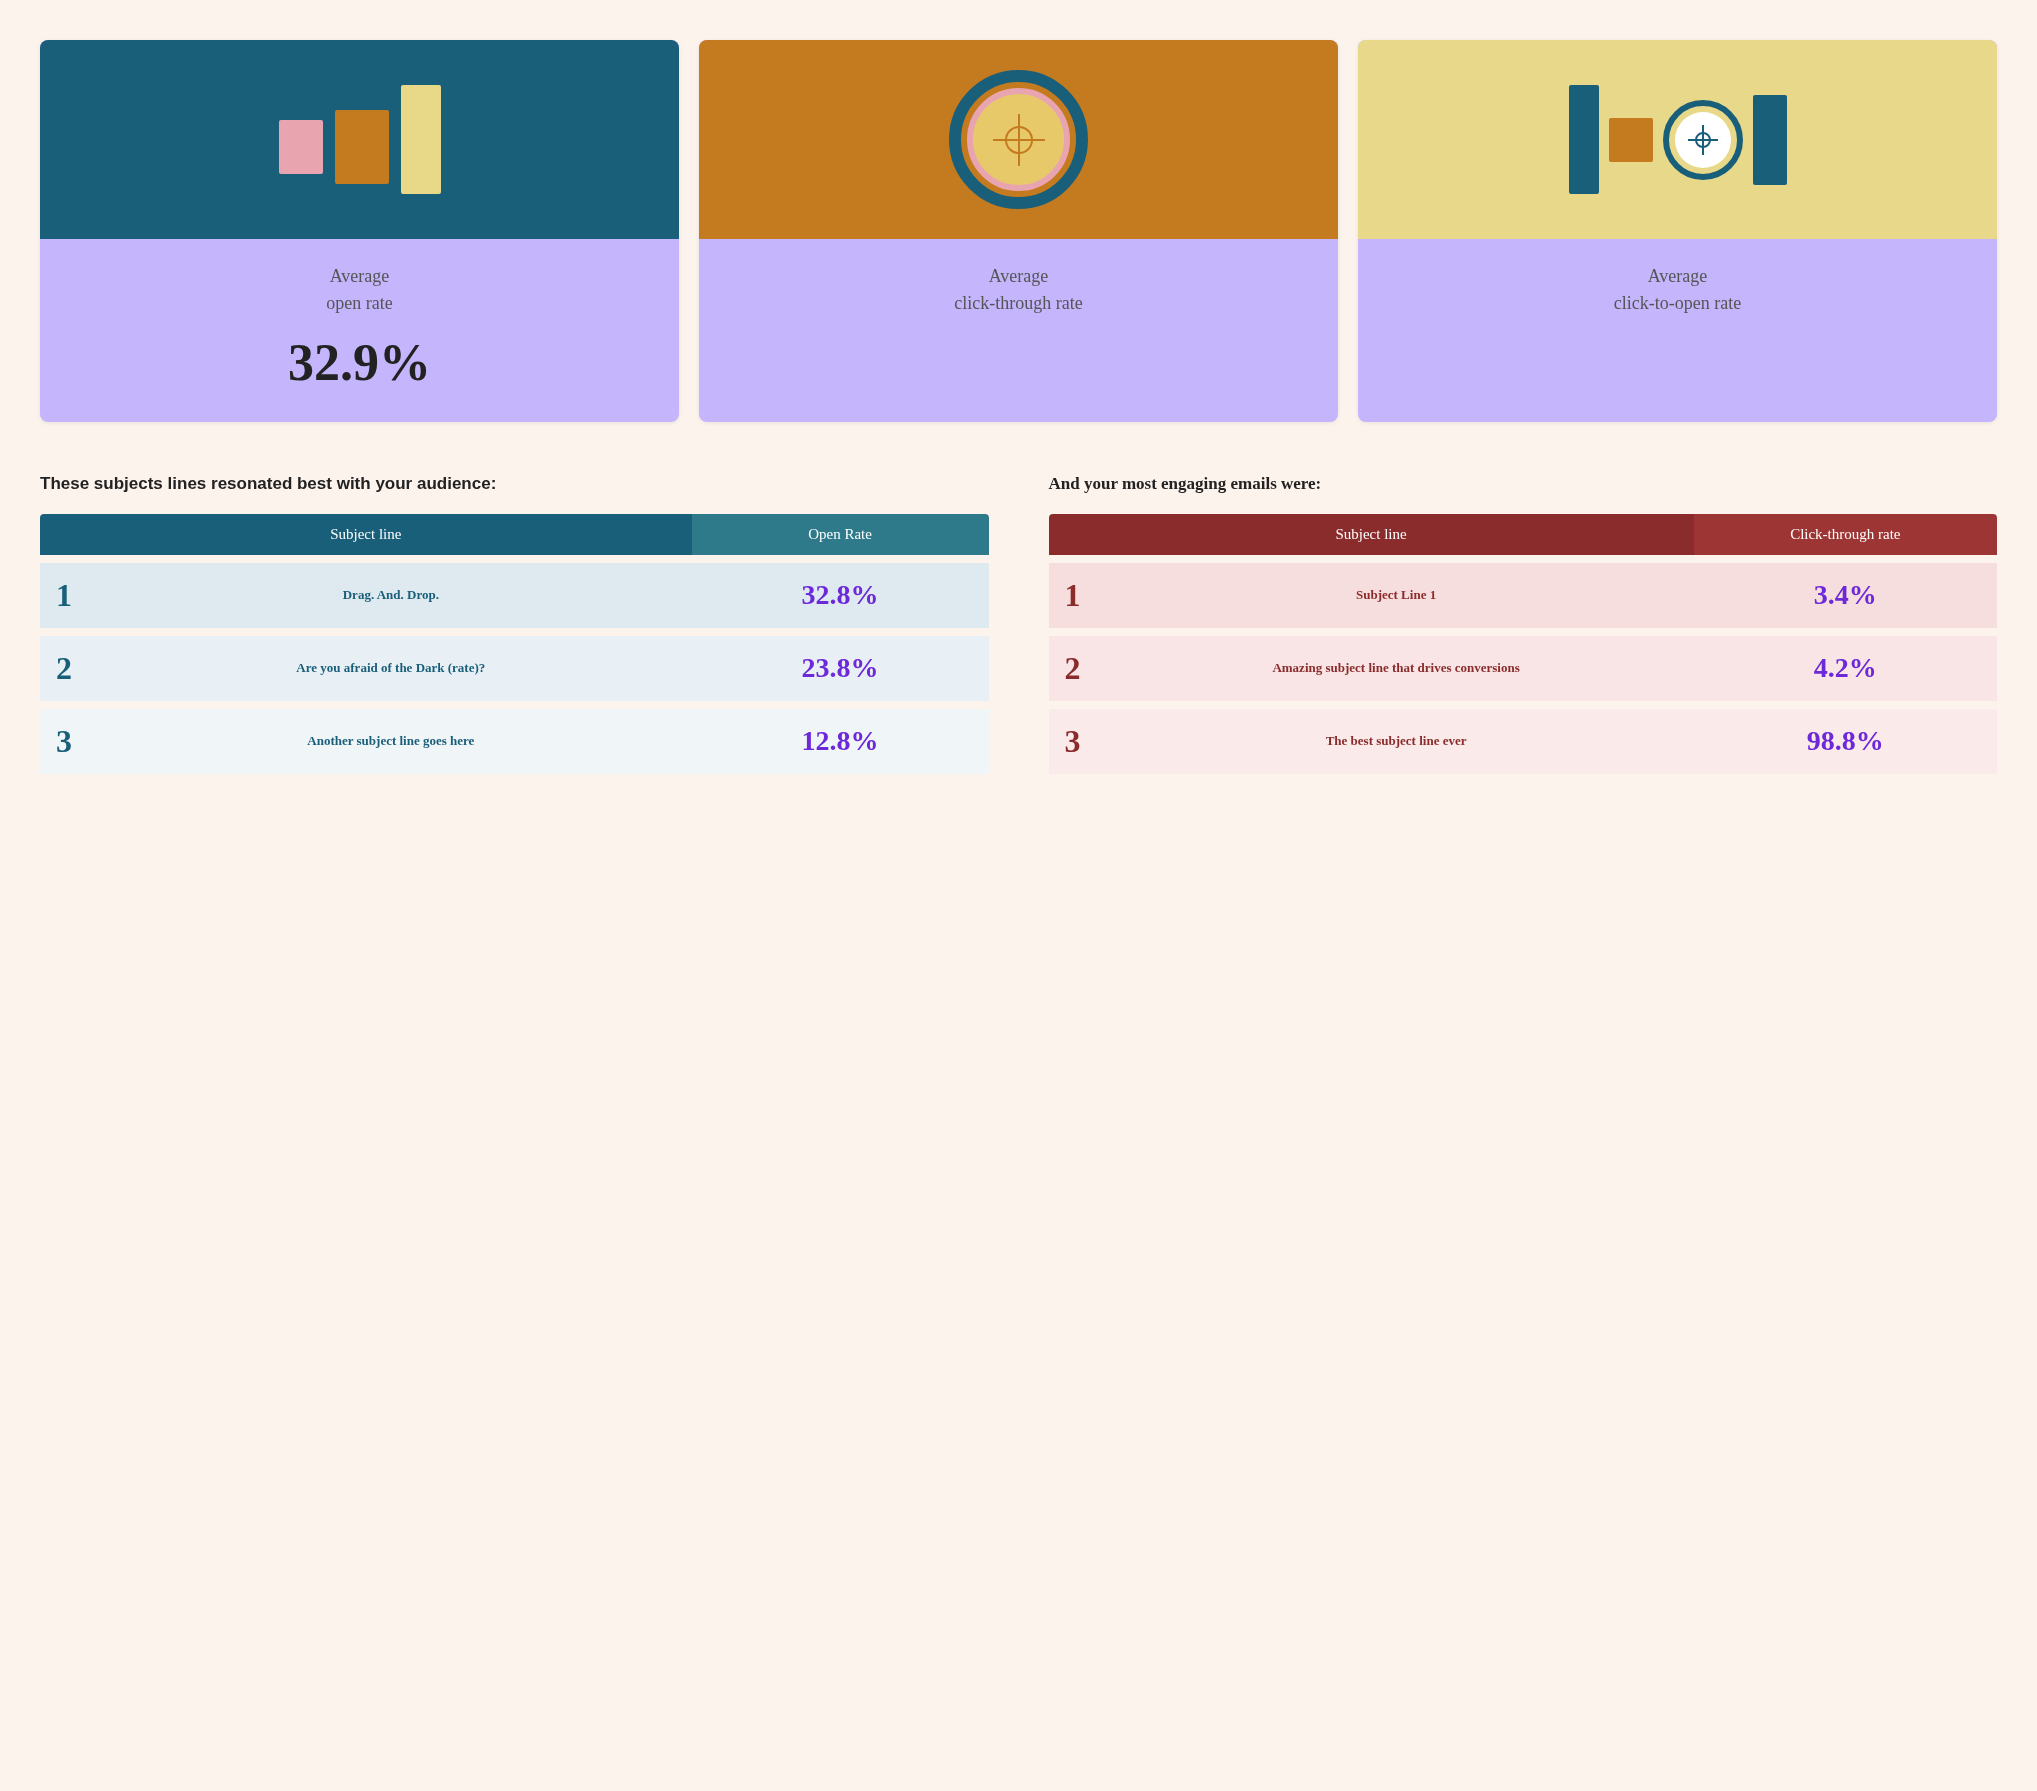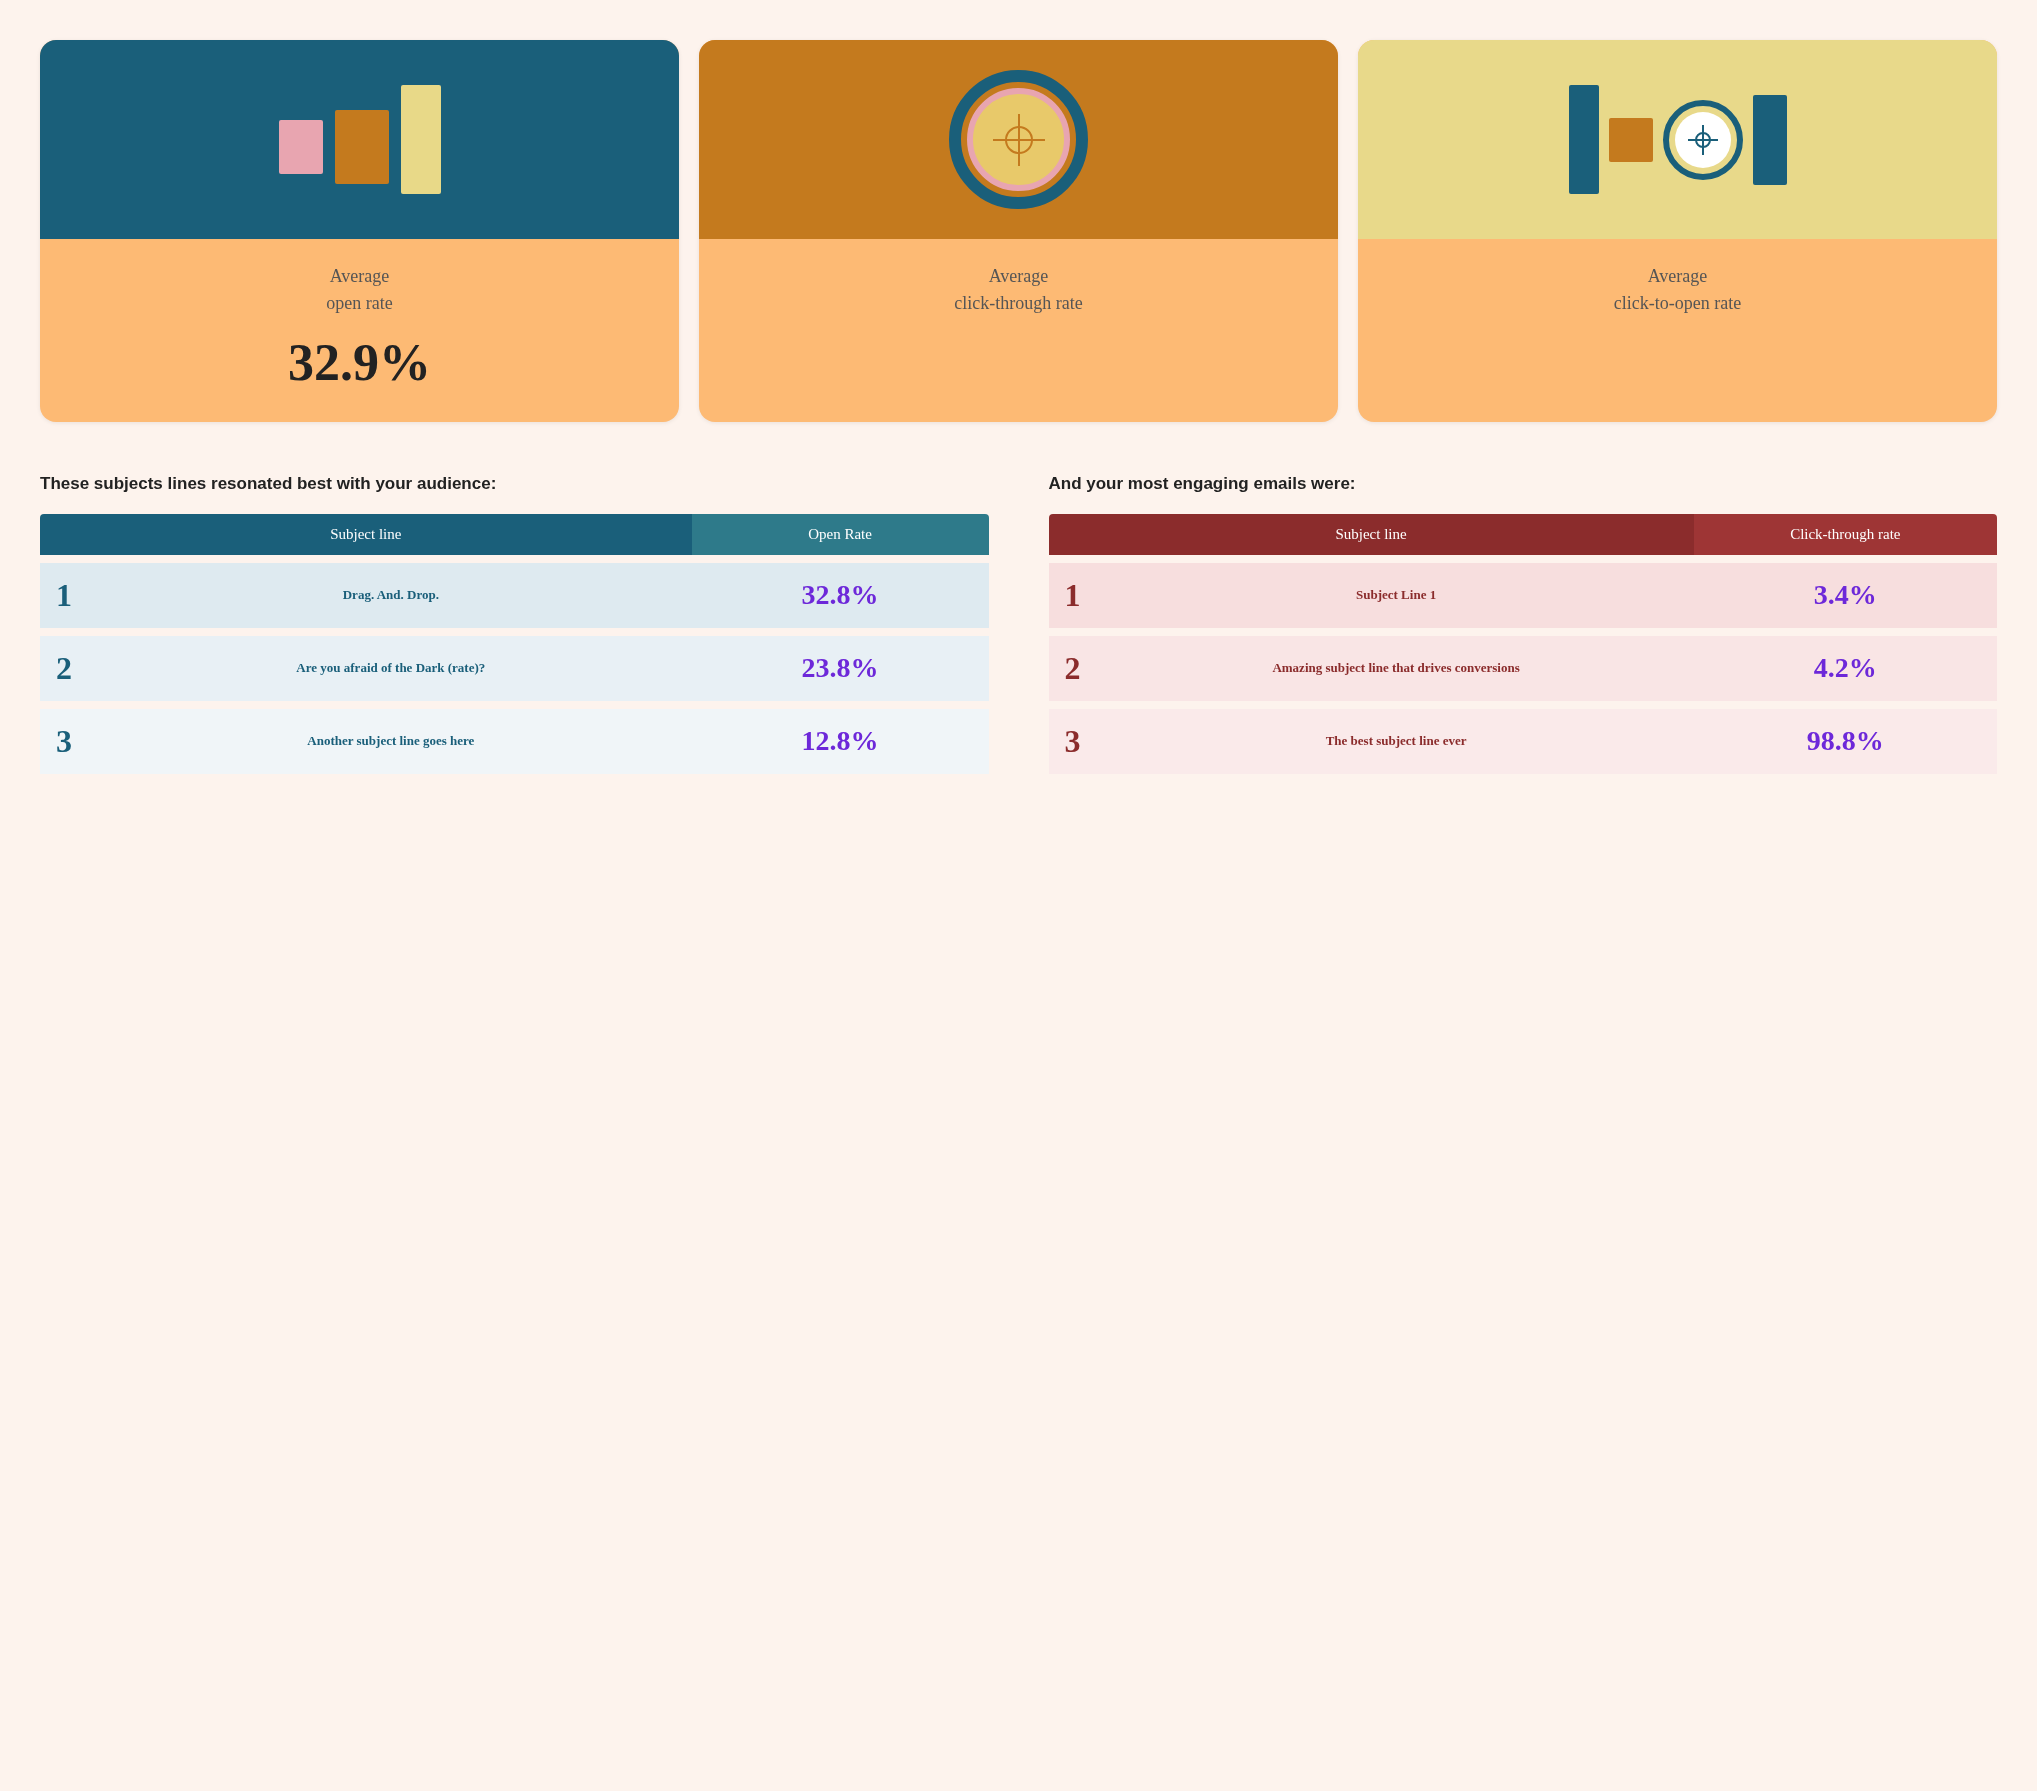--- a/index.html
+++ b/index.html
@@ -12,22 +12,22 @@
 
     
     .top-cards {
       display: flex;
       gap: 20px;
       margin-bottom: 50px;
     }
 
     .stat-card {
       flex: 1;
-      background: #fdba74;
-      border-radius: 16px;
+      background: #c4b5fd;
+      border-radius: 8px;
       overflow: hidden;
       box-shadow: 0 1px 4px rgba(0,0,0,0.08);
     }
 
     .card-image {
       width: 100%;
       height: 199px;
       display: flex;
       align-items: center;
       justify-content: center;
@@ -277,21 +277,21 @@
     .text-red { color: #8b2c2c; }
 
     .row-spacer { height: 8px; }
 
     .and-title {
       font-size: 17px;
       font-weight: 700;
       color: #222;
       margin-bottom: 18px;
       line-height: 1.4;
-      font-family: Liberation Sans, sans-serif;
+      font-family: Liberation Serif, serif;
     }
   </style>
 </head>
 <body>
 
 <div class="top-cards">
 
   <div class="stat-card">
     <div class="card-image teal">
       <div class="teal-shapes">

